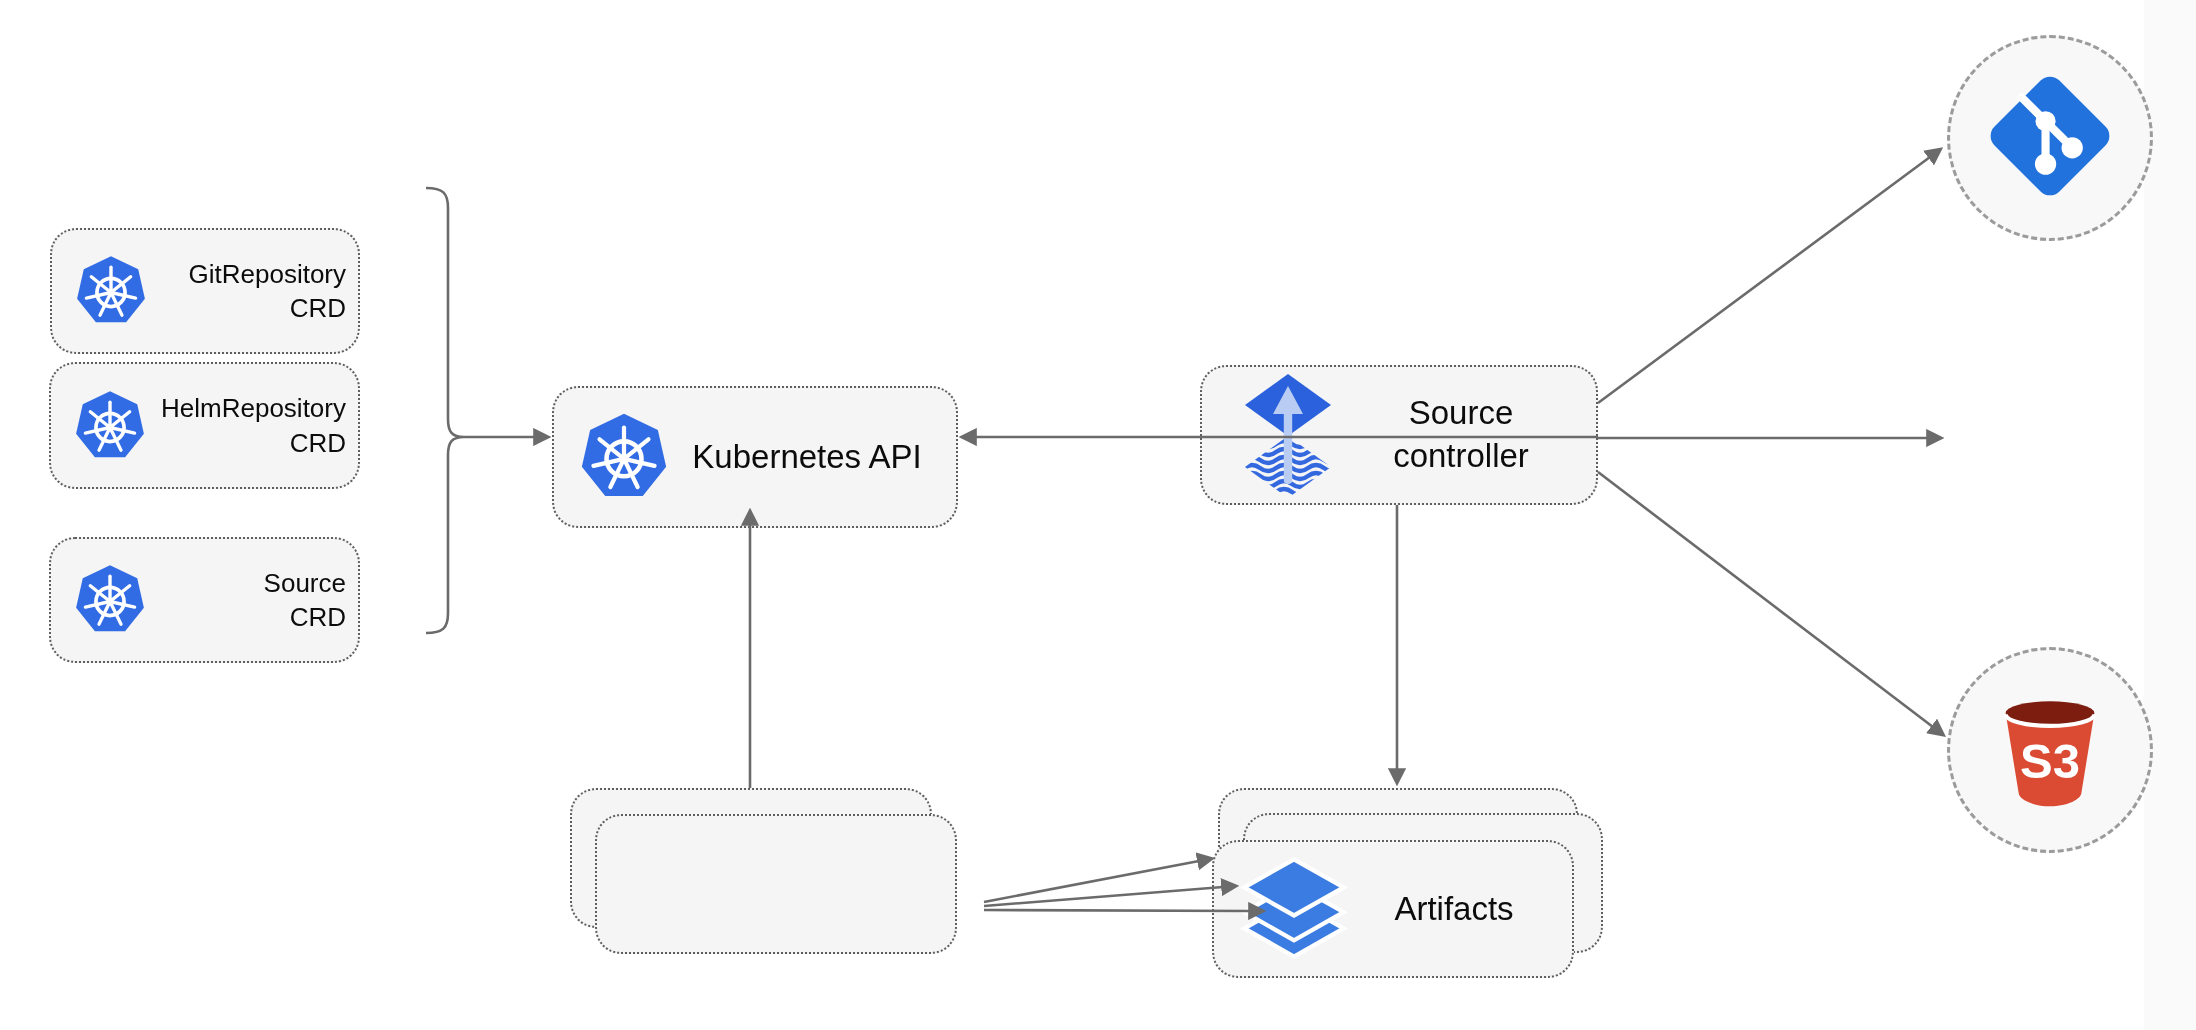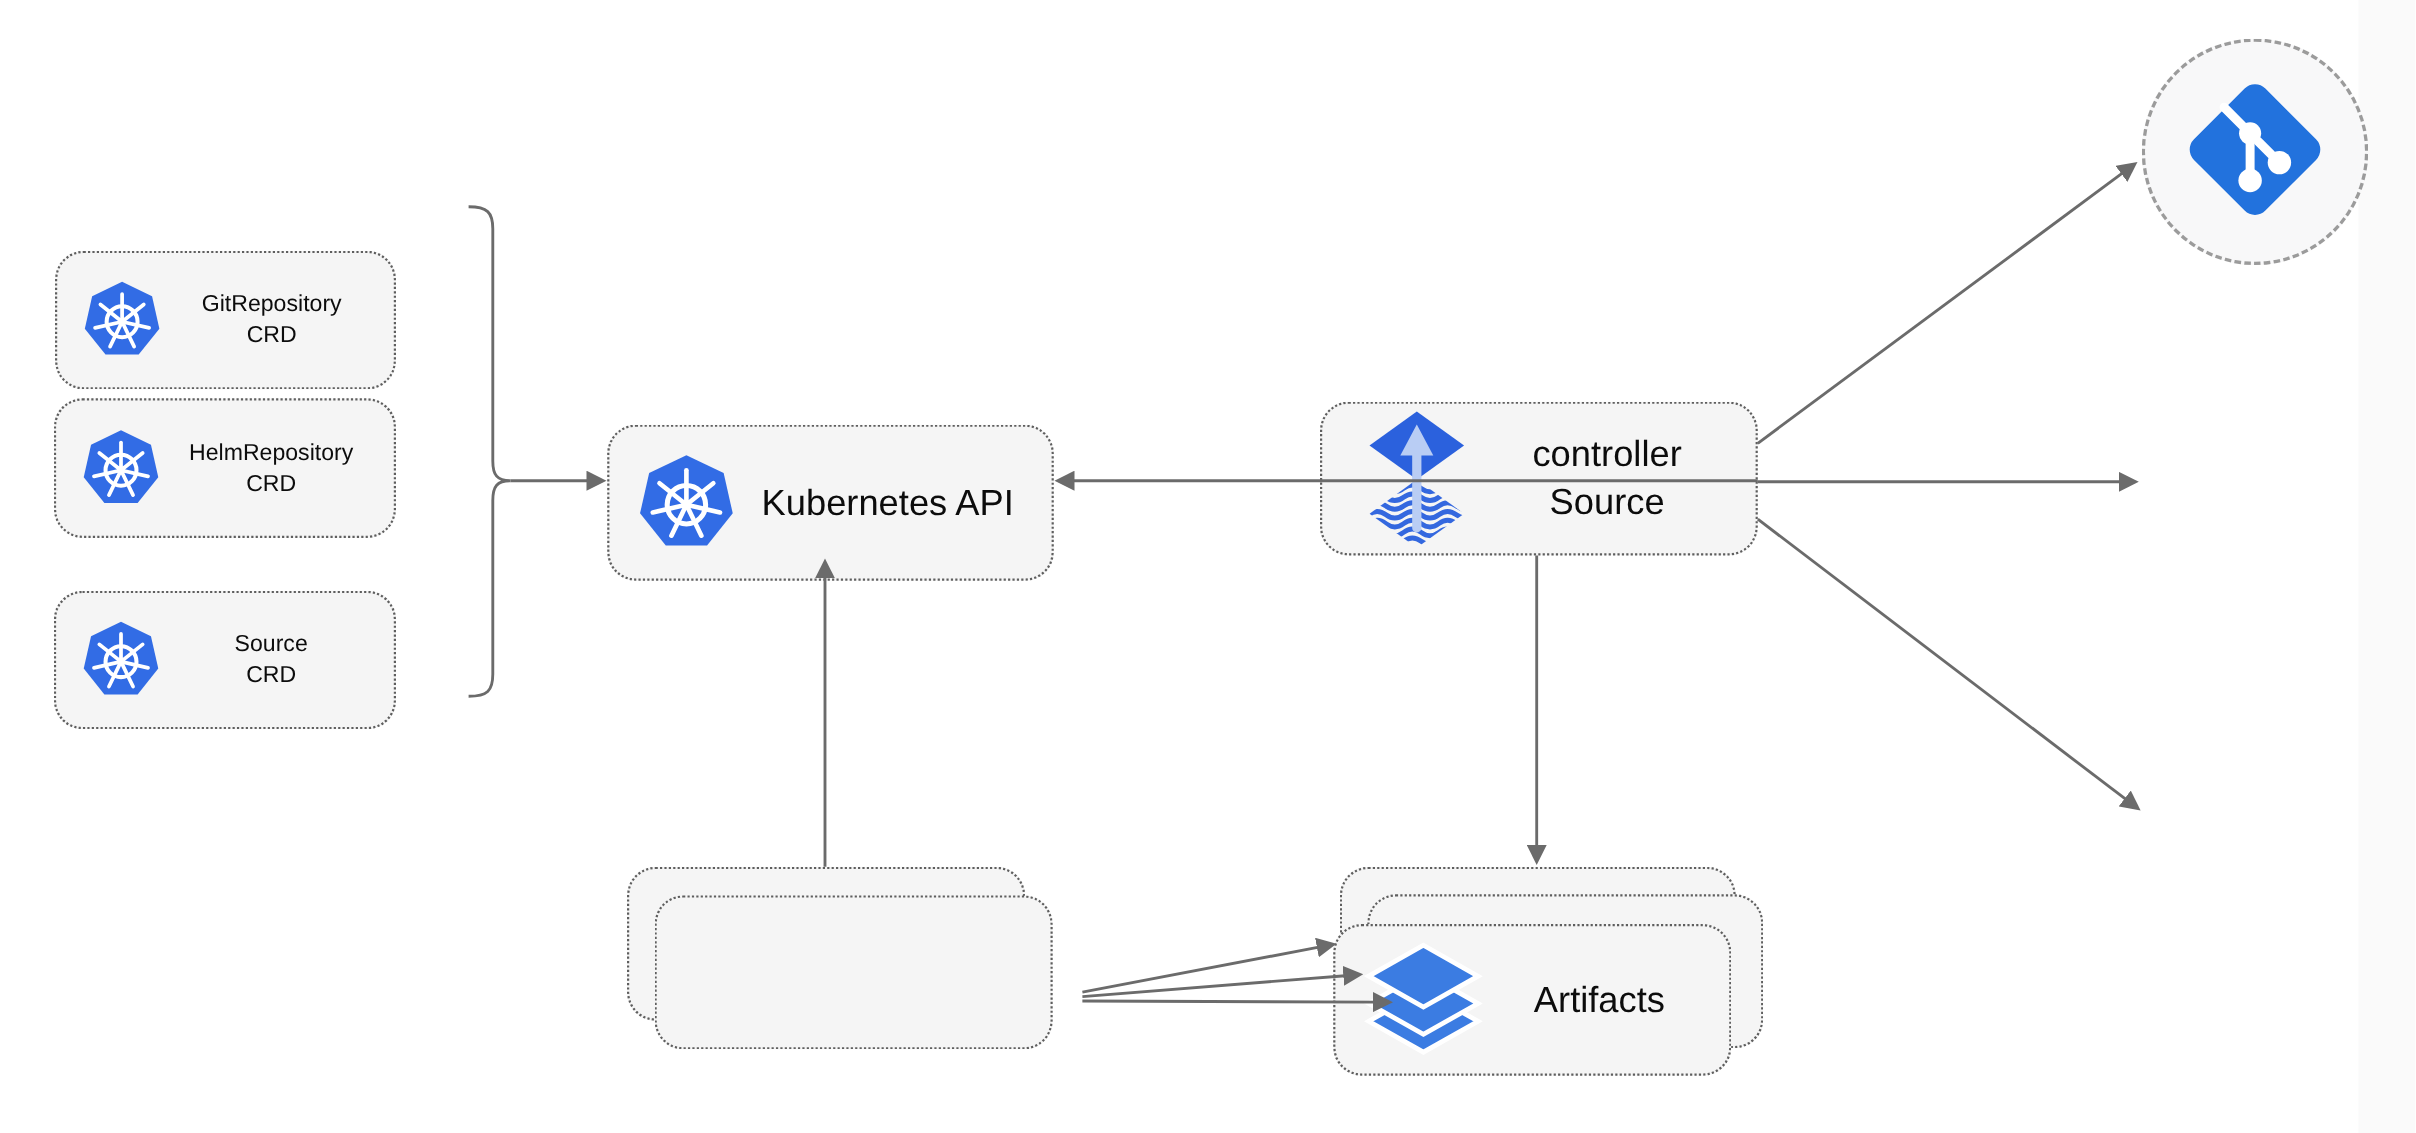--- a/index.html
+++ b/index.html
@@ -11,21 +11,21 @@
   
   .wires{position:absolute;left:0;top:0;width:2196px;height:1030px;pointer-events:none;z-index:5;}
   
   .node{
     position:absolute;box-sizing:border-box;background:#f5f5f5;
     border:2px dotted #5e5e5e;border-radius:26px;
     display:flex;align-items:center;z-index:2;
   }
   .node .icon-wrap{flex:0 0 auto;display:flex;align-items:center;justify-content:center;}
   .node .lbl{flex:1 1 auto;text-align:center;padding-right:12px;}
-  .crd .lbl{font-size:21px;line-height:1.32;}
+  .crd .lbl{font-size:26px;line-height:1.32;text-align:right;}
   .big-lbl{font-size:33px;line-height:1.3;}
   .stackbox{z-index:1;}
   .circle{
     position:absolute;box-sizing:border-box;width:206px;height:206px;border-radius:50%;
     background:#f8f8f9;border:3px dashed #9b9b9b;
     display:flex;align-items:center;justify-content:center;z-index:2;
   }
 </style>
 </head>
 <body>
@@ -138,22 +138,22 @@
     <div class="lbl big-lbl">Kubernetes API</div>
   </div>
 
   <div class="node" style="left:1200px;top:365px;width:398px;height:140px;padding-left:36px">
     <span class="icon-wrap">
       <svg width="100" height="126" viewBox="0 0 100 126">
           <use href="#flux-logo"></use>
         </svg>
     </span>
     <div class="lbl big-lbl">
+      <div>Source</div>
       <div>controller</div>
-      <div>Source</div>
     </div>
   </div>
 
   <div class="node stackbox" style="left:570px;top:788px;width:362px;height:140px"></div>
   <div class="node stackbox" style="left:595px;top:814px;width:362px;height:140px"></div>
 
   <div class="node stackbox" style="left:1218px;top:788px;width:360px;height:140px"></div>
   <div class="node stackbox" style="left:1243px;top:813px;width:360px;height:140px"></div>
   <div class="node" style="left:1212px;top:840px;width:362px;height:138px;padding-left:26px">
     <span class="icon-wrap">
@@ -176,14 +176,24 @@
           <line x1="52" y1="45" x2="60" y2="53"></line>
         </g>
         <circle cx="47" cy="40" r="6.8" fill="#ffffff"></circle>
         <circle cx="47" cy="69" r="7.2" fill="#ffffff"></circle>
         <circle cx="65" cy="58" r="7.2" fill="#ffffff"></circle>
       </svg>
     </span>
   </div>
 
 
+  <div class="circle" style="left:1947px;top:647px">
+    <span class="icon-wrap">
+      <svg width="140" height="140" viewBox="0 0 120 120">
+        <path d="M22,30 L33,98 C33,104 45,110 60,110 C75,110 87,104 87,98 L98,30 Z" fill="#db4a33"></path>
+        <ellipse cx="60" cy="30" rx="38" ry="10" fill="#7c1d10"></ellipse>
+        <path d="M22,31 A38,10 0 0 0 98,31" fill="none" stroke="#ffffff" stroke-width="3.5"></path>
+        <text x="60" y="86" text-anchor="middle" font-family="Liberation Sans, sans-serif" font-weight="bold" font-size="42" fill="#ffffff">S3</text>
+      </svg>
+    </span>
+  </div>
 
 </div>
 
 </body></html>

